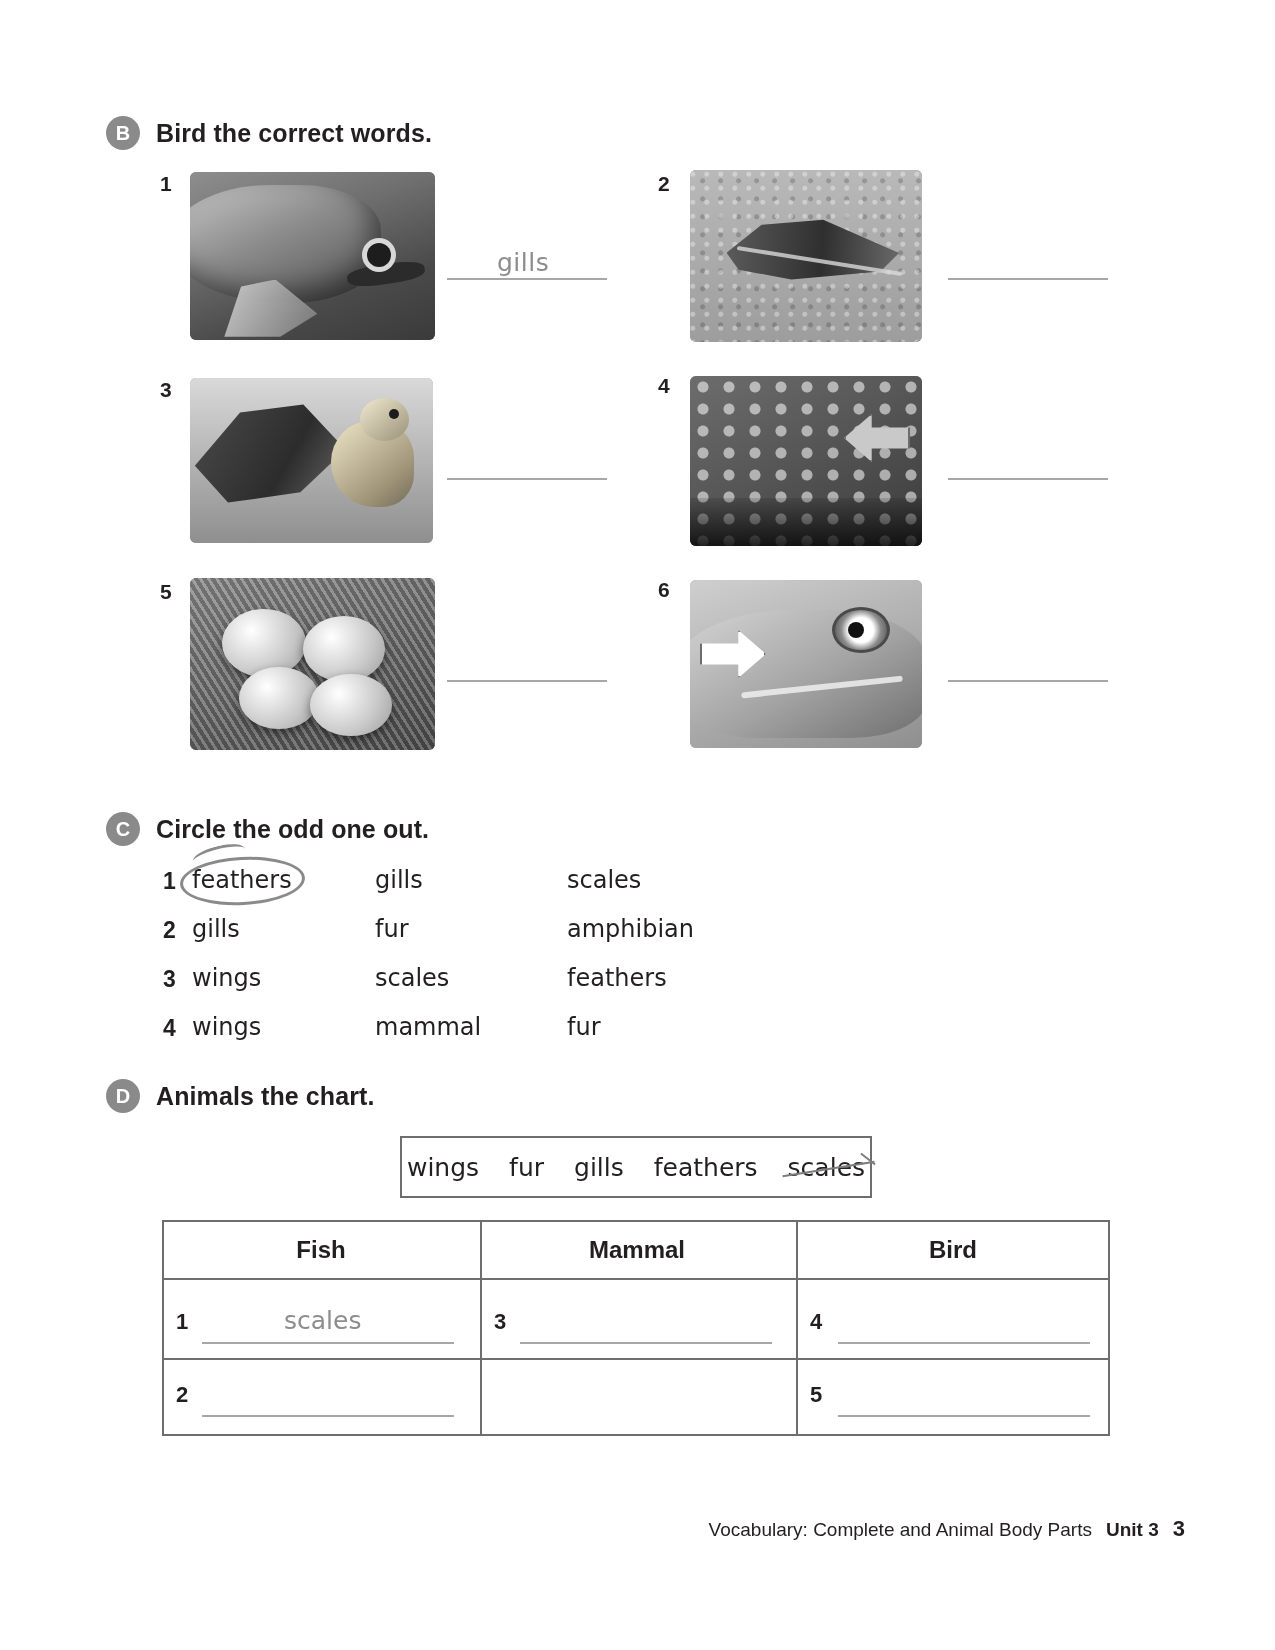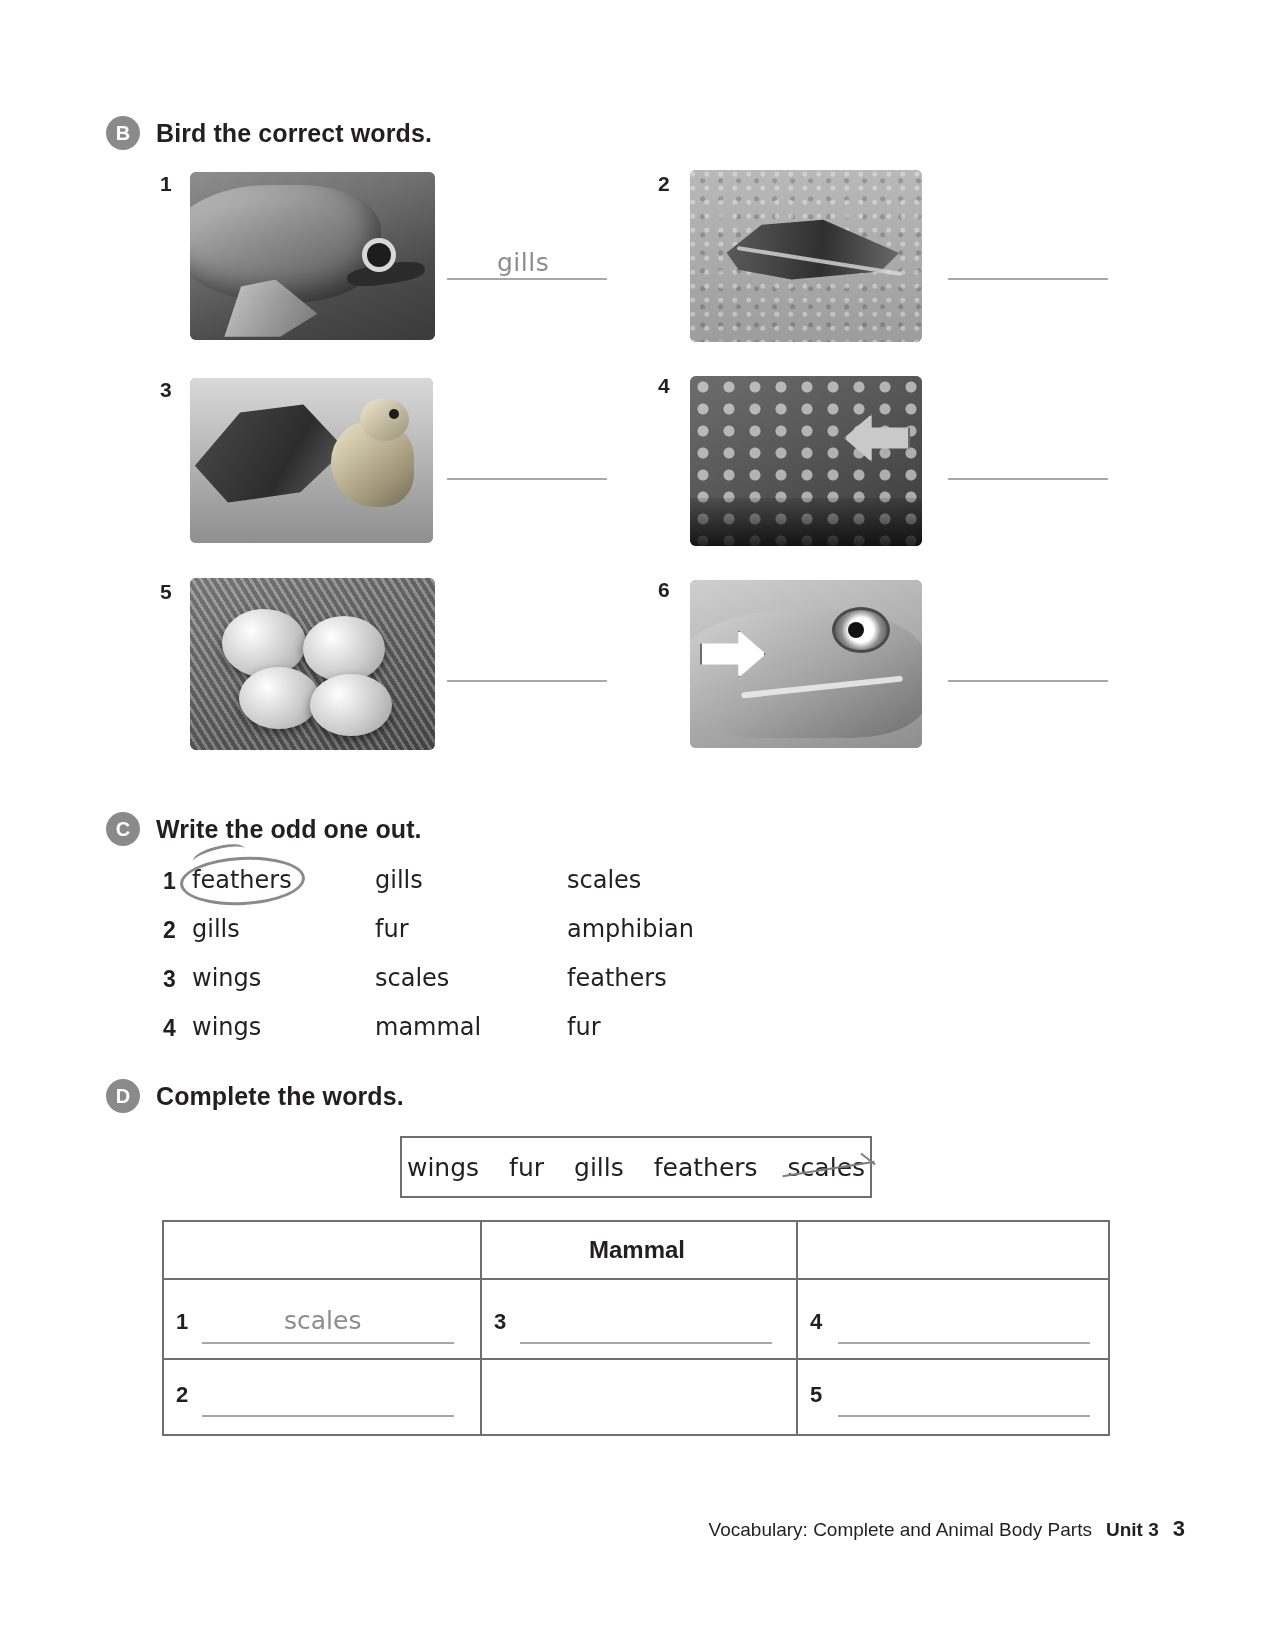--- a/index.html
+++ b/index.html
@@ -350,21 +350,21 @@
     <div class="frog-mouth"></div>
     <div class="frog-eye-o"></div>
     <div class="frog-eye-p"></div>
     <div class="arrow-white" style="left:10px; top:50px;"></div>
   </div>
   <div class="answer-line" style="left:948px; top:680px; width:160px;"></div>
   <div class="answer-text" style="left:988px; top:650px;"></div>
 
   <div class="section-head" style="left:106px; top:812px;">
     <div class="badge">C</div>
-    <div class="section-title">Write the odd one out.</div>
+    <div class="section-title">Circle the odd one out.</div>
   </div>
 
   <div class="c-num" style="left:163px; top:868px;">1</div>
   <div class="c-word" style="left:192px; top:866px;">feathers</div>
   <div class="circle-mark" style="left:180px; top:857px; width:119px; height:42px;"></div>
   <div class="circle-tail" style="left:192px; top:846px;"></div>
   <div class="c-word" style="left:375px; top:866px;">gills</div>
   <div class="c-word" style="left:567px; top:866px;">scales</div>
 
   <div class="c-num" style="left:163px; top:917px;">2</div>
@@ -377,41 +377,43 @@
   <div class="c-word" style="left:375px; top:964px;">scales</div>
   <div class="c-word" style="left:567px; top:964px;">feathers</div>
 
   <div class="c-num" style="left:163px; top:1015px;">4</div>
   <div class="c-word" style="left:192px; top:1013px;">wings</div>
   <div class="c-word" style="left:375px; top:1013px;">mammal</div>
   <div class="c-word" style="left:567px; top:1013px;">fur</div>
 
   <div class="section-head" style="left:106px; top:1079px;">
     <div class="badge">D</div>
-    <div class="section-title">Complete the words.</div>
+    <div class="section-title">Animals the chart.</div>
   </div>
 
   <div class="wordbox" style="left:400px; top:1136px; width:472px; height:62px;">
     <div class="wordbox-inner">
       <span>wings</span>
       <span>fur</span>
       <span>gills</span>
       <span>feathers</span>
       <span class="struck">scales</span>
     </div>
   </div>
 
   <div class="chart" style="left:162px; top:1220px; width:948px; height:216px;">
     <div class="chart-vline" style="left:316px;"></div>
     <div class="chart-vline" style="left:632px;"></div>
     <div class="chart-hline" style="top:56px;"></div>
     <div class="chart-hline" style="top:136px;"></div>
   </div>
 
+  <div class="chart-head" style="left:164px; top:1236px; width:314px;">Fish</div>
   <div class="chart-head" style="left:480px; top:1236px; width:314px;">Mammal</div>
+  <div class="chart-head" style="left:796px; top:1236px; width:314px;">Bird</div>
 
   <div class="cell-num" style="left:176px; top:1309px;">1</div>
   <div class="cell-line" style="left:202px; top:1342px; width:252px;"></div>
   <div class="cell-ans" style="left:284px; top:1306px;">scales</div>
 
   <div class="cell-num" style="left:494px; top:1309px;">3</div>
   <div class="cell-line" style="left:520px; top:1342px; width:252px;"></div>
   <div class="cell-ans" style="left:600px; top:1306px;"></div>
 
   <div class="cell-num" style="left:810px; top:1309px;">4</div>

